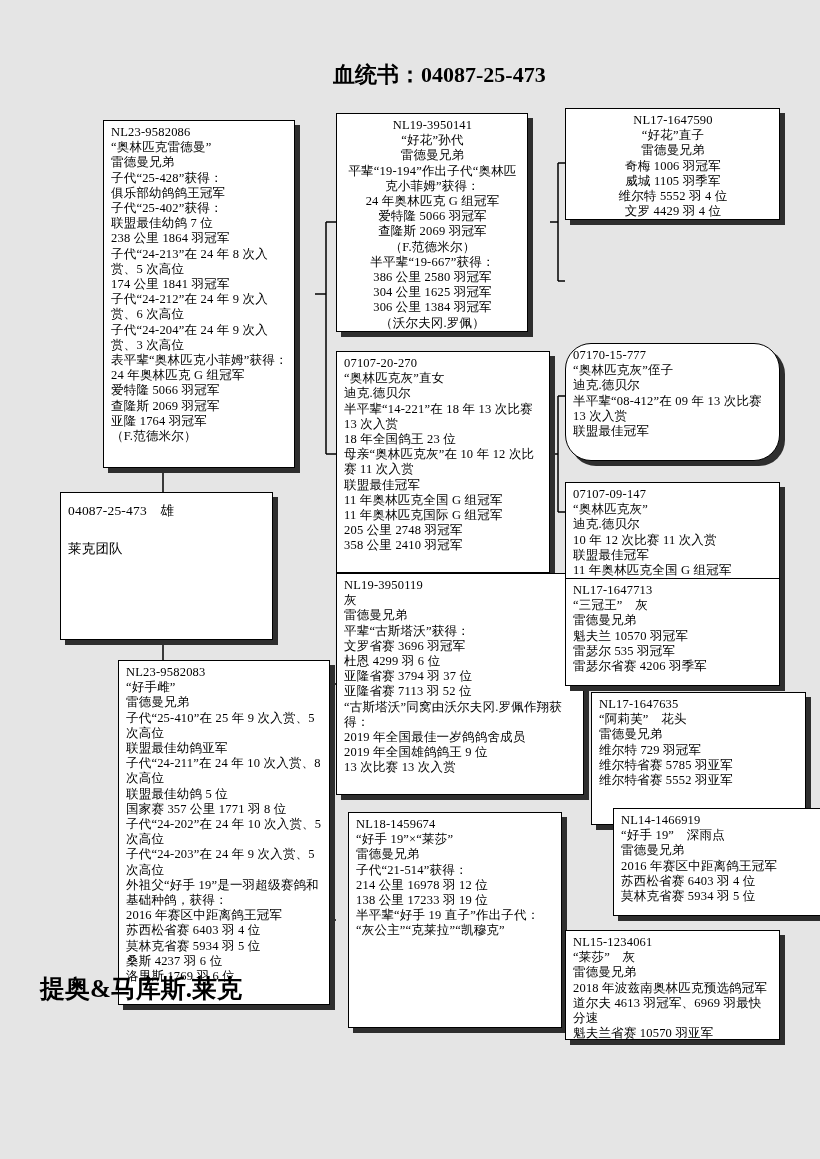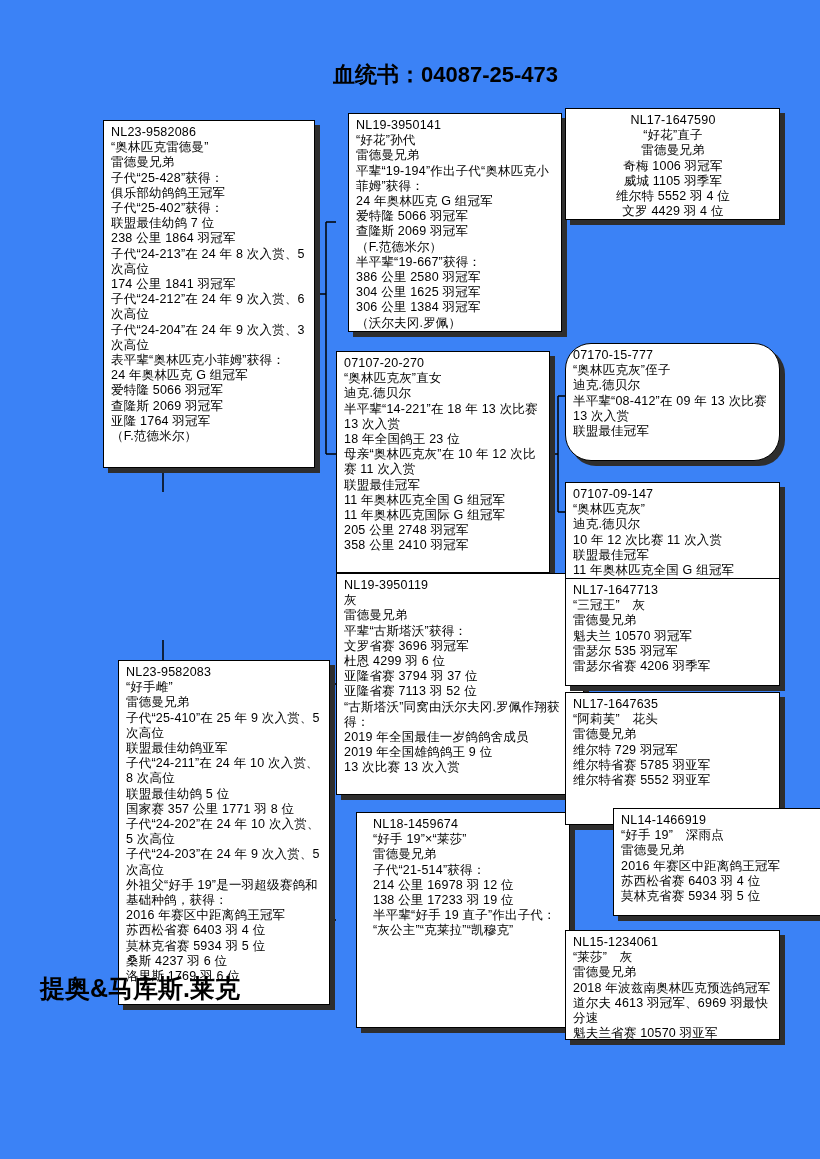--- a/index.html
+++ b/index.html
@@ -4,22 +4,22 @@
 <style>
   html, body {
     margin: 0;
     padding: 0;
     background: #ffffff;
   }
   .page {
     position: relative;
     width: 820px;
     height: 1159px;
-    background: #3b82f6;
-    font-family: Liberation Sans, sans-serif;
+    background: #e5e5e5;
+    font-family: Liberation Serif, serif;
     color: #000;
     overflow: hidden;
   }
   .doc-title {
     position: absolute;
     left: 333px;
     top: 60px;
     font-size: 22px;
     font-weight: bold;
     white-space: nowrap;
@@ -51,33 +51,33 @@
   }
   .breeder {
     position: absolute;
     left: 40px;
     top: 972px;
     font-size: 25px;
     font-weight: bold;
     white-space: nowrap;
   }
   
-  .b-father  { left:103px; top:120px; width:212px; height:348px; }
+  .b-father  { left:103px; top:120px; width:192px; height:348px; }
   .b-subject { left:60px;  top:492px; width:213px; height:148px; }
   .b-mother  { left:103px; top:660px; width:212px; height:345px;margin-left:15px; }
-  .b-pgf  { left:348px; top:113px; width:214px; height:219px; }
+  .b-pgf  { left:336px; top:113px; width:192px; height:219px;text-align:center; }
   .b-pgm  { left:336px; top:351px; width:214px; height:222px; }
   .b-mgf  { left:336px; top:573px; width:248px; height:222px; }
-  .b-mgm  { left:356px; top:812px; width:214px; height:216px;padding-left:9px; }
+  .b-mgm  { left:348px; top:812px; width:214px; height:216px; }
   .b-ppgf { left:565px; top:108px; width:215px; height:112px;text-align:center; }
   .b-ppgm { left:565px; top:226px; width:215px; height:110px; }
   .b-pmgf { left:565px; top:343px; width:215px; height:118px;border-radius:26px; }
   .b-pmgm { left:565px; top:482px; width:215px; height:108px; }
   .b-mpgf { left:565px; top:578px; width:215px; height:108px; }
-  .b-mpgm { left:565px; top:692px; width:215px; height:133px; }
+  .b-mpgm { left:591px; top:692px; width:215px; height:133px; }
   .b-mmgf { left:565px; top:808px; width:215px; height:108px;margin-left:48px; }
   .b-mmgm { left:565px; top:922px; width:215px; height:110px;margin-top:8px; }
 </style>
 </head>
 <body>
 
 <div class="page">
 
   <div class="doc-title">血统书：04087-25-473</div>
 
@@ -112,20 +112,25 @@
       <line x1="558" y1="632" x2="565" y2="632"></line>
       <line x1="558" y1="746" x2="565" y2="746"></line>
 
       <line x1="550" y1="920" x2="558" y2="920"></line>
       <line x1="558" y1="862" x2="558" y2="977"></line>
       <line x1="558" y1="862" x2="565" y2="862"></line>
       <line x1="558" y1="977" x2="565" y2="977"></line>
     </g>
   </svg>
 
+  <div class="pbox subject b-subject">
+    <div class="box-text">04087-25-473　雄
+
+莱克团队</div>
+  </div>
 
   <div class="pbox b-father">
     <div class="box-text">NL23-9582086
 “奥林匹克雷德曼”
 雷德曼兄弟
 子代“25-428”获得：
 俱乐部幼鸽鸽王冠军
 子代“25-402”获得：
 联盟最佳幼鸽 7 位
 238 公里 1864 羽冠军

